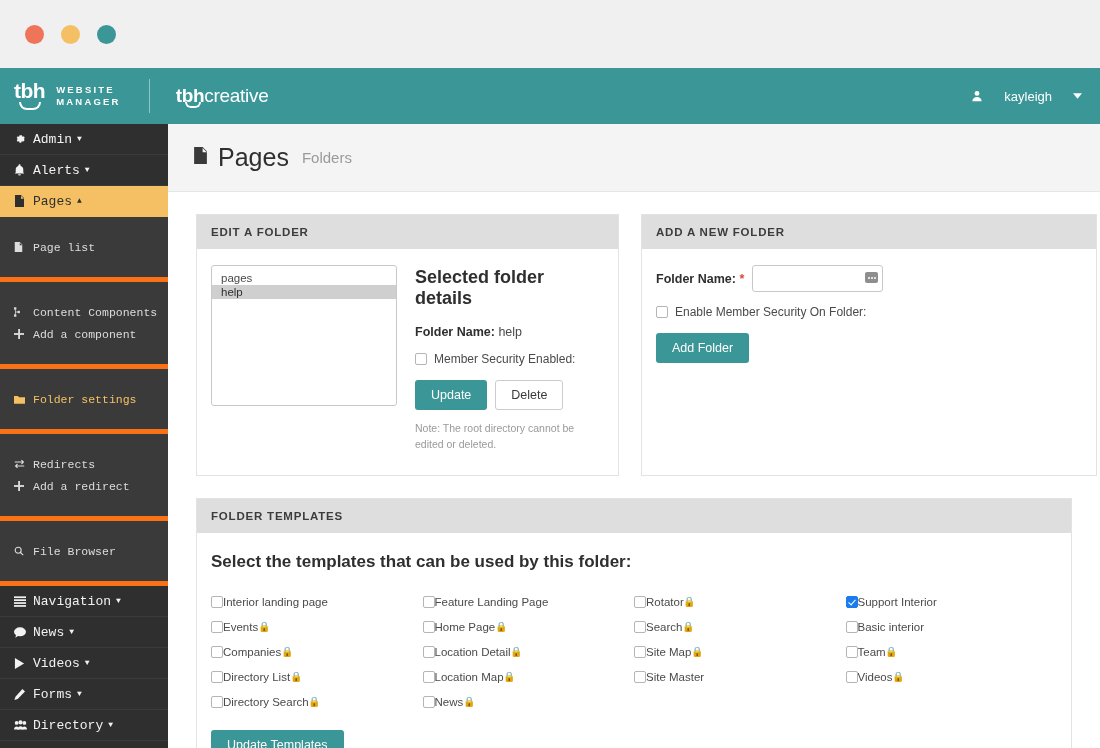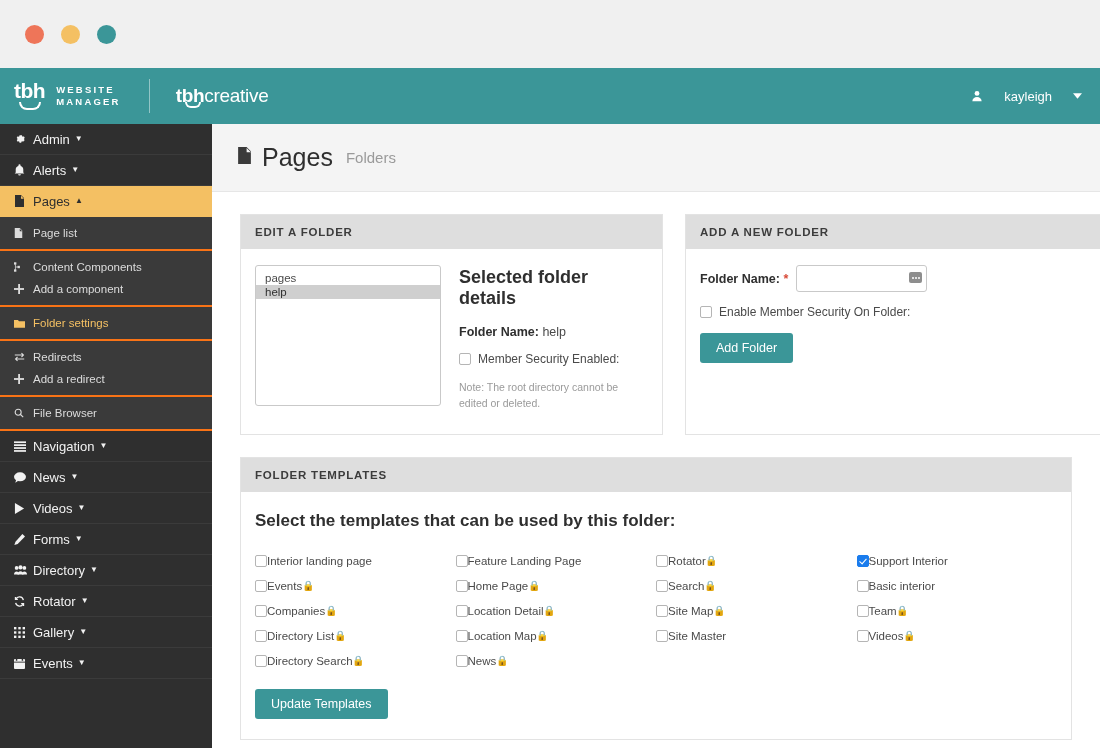--- a/index.html
+++ b/index.html
@@ -59,21 +59,21 @@
     border: 2px solid #fff; border-top: none;
     border-radius: 0 0 10px 10px;
   }
   .topbar-right { margin-left: auto; display: flex; align-items: center; gap: 21px; font-size: 13px; }
   .user-icon { display: inline-block; }
 
   
   .body-row { display: flex; height: 624px; }
 
   
-  .sidebar { width: 212px; background: #2f2f2f; flex: none; }
+  .sidebar { width: 168px; background: #2f2f2f; flex: none; font-family: Liberation Mono, monospace; }
   .nav-item {
     display: flex; align-items: center;
     height: 31px; padding: 0 0 0 14px;
     color: #f2f2f2; font-size: 13px;
     border-bottom: 1px solid #3b3b3b;
     cursor: pointer;
   }
   .nav-item .ic {
     width: 19px; flex: none; font-size: 12px;
     display: inline-flex; align-items: center;
@@ -86,21 +86,21 @@
     border-bottom-color: #f4c063;
   }
   .nav-sub {
     display: flex; align-items: center;
     height: 22px; padding: 0 0 0 14px;
     color: #dcdcdc; font-size: 11.5px;
     background: #3a3a3a; cursor: pointer;
   }
   .nav-sub .ic { width: 19px; flex: none; font-size: 10px; display:inline-flex; align-items:center; }
   .nav-sub.highlight { color: #f4c063; }
-  .sub-group { background: #3a3a3a; padding: 5px 0; border-bottom: 2px solid #f97316; }
+  .sub-group { background: #3a3a3a; padding: 19px 0; border-bottom: 5px solid #f97316; }
 
   
   .main { flex: 1; background: #fff; overflow: hidden; }
   .page-head {
     height: 68px; background: #f4f4f4;
     border-bottom: 1px solid #e6e6e6;
     display: flex; align-items: center; padding-left: 25px;
   }
   .page-head .doc-ic { margin-right: 10px; color: #3a3a3a; }
   .page-title { font-size: 25px; color: #2f2f2f; }
@@ -476,20 +476,24 @@
               <div class="details">
                 <h3>Selected folder details</h3>
                 <div class="kv">
                   <b>Folder Name:</b>
                   <span>help</span>
                 </div>
                 <label class="chk-row">
                   <span class="cbx"></span>
                   <span>Member Security Enabled:</span>
                 </label>
+                <div class="btn-row">
+                  <span class="btn btn-teal">Update</span>
+                  <span class="btn btn-ghost">Delete</span>
+                </div>
                 <div class="note">Note: The root directory cannot be edited or deleted.</div>
               </div>
             </div>
           </div>
 
           <div class="panel add-panel">
             <div class="panel-head">ADD A NEW FOLDER</div>
             <div class="panel-body">
               <div class="form-row">
                 <span class="form-label">

